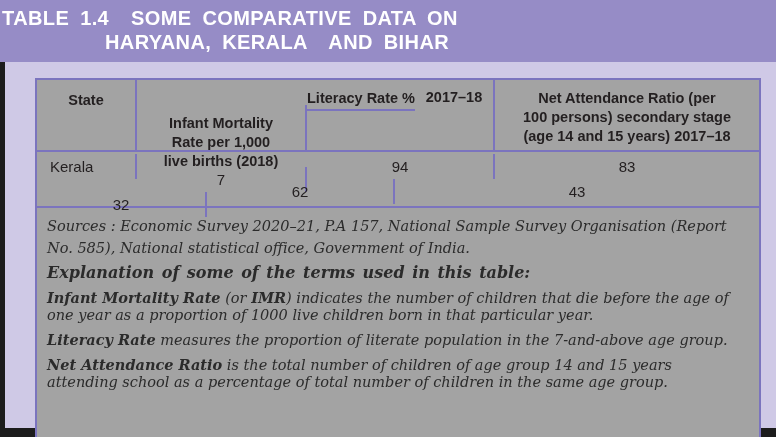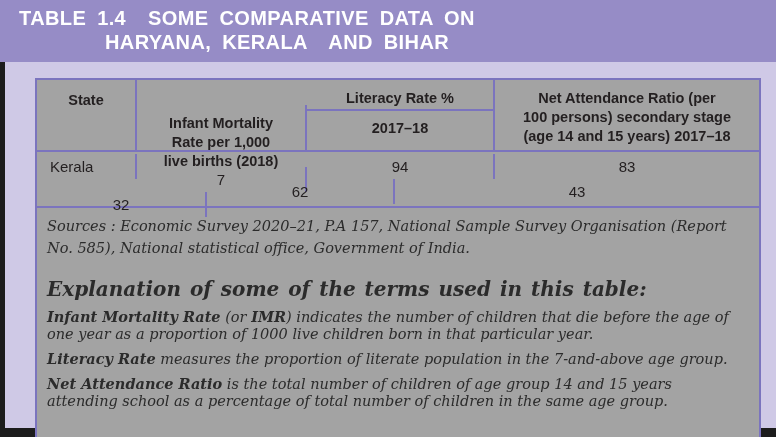--- a/index.html
+++ b/index.html
@@ -14,21 +14,21 @@
   .banner {
     position:absolute; left:0; top:0; width:776px; height:62px;
     background:var(--banner_bg,#968cc6);
   }
   .banner-line {
     position:absolute; white-space:pre;
     color:var(--banner_text,#ffffff);
     font-weight:bold; font-size:20px;
     letter-spacing:0.4px; word-spacing:5px;
   }
-  .banner-line.l1 { left:19px;  top:7px;  }
+  .banner-line.l1 { left:2px;  top:7px;  }
   .banner-line.l2 { left:105px; top:31px; }
 
   
   .page-body {
     position:absolute; left:0; top:62px; width:776px; height:375px;
     background:var(--page_bg,#cfc9e6);
     border-left:5px solid var(--frame_black,#1c1c1c);
     border-bottom:9px solid var(--frame_black,#1c1c1c);
     box-sizing:border-box;
   }
@@ -52,39 +52,39 @@
   .c-att   { flex:1;border-radius:23px; }
   .vline   { border-right:2px solid var(--border_purple,#7b74be); box-sizing:border-box; }
 
   .hcell {
     font-weight:bold; font-size:14.5px; text-align:center;
     white-space:pre-line; line-height:1.32;
   }
   .h-state { padding-top:11px; }
   .h-imr   { padding-top:9px; }
   .h-att   { padding-top:9px; }
-  .h-lit   { display:flex; flex-direction:column; padding:0; }
+  .h-lit   { display:flex; flex-direction:row; padding:0; }
   .h-lit-top {
     height:31px; box-sizing:border-box; padding-top:9px;
     border-bottom:2px solid var(--border_purple,#7b74be);
   }
   .h-lit-bot { flex:1; padding-top:8px; }
 
   .dcell { font-size:15px; height:100%; display:flex; align-items:center; box-sizing:border-box; }
   .d-state { padding-left:13px; }
   .d-num   { justify-content:center; }
 
   
   .notes {
     padding:8px 16px 0 10px;
     font-family:"DejaVu Serif", serif; font-style:italic;
     font-size:14.5px; color:#2b2b2b;
   }
   .sources-text { line-height:1.5; }
-  .exp-heading  { margin-top:17px; font-weight:bold; font-size:20px; word-spacing:2px; }
+  .exp-heading  { margin-top:3px; font-weight:bold; font-size:16px; word-spacing:2px; }
   .term-para    { margin-top:7px; line-height:1.18; }
   .term-bold    { font-weight:bold; }
 </style>
 </head>
 <body>
 
 <div class="banner">
   <div class="banner-line l1">TABLE 1.4  SOME COMPARATIVE DATA ON</div>
   <div class="banner-line l2">HARYANA, KERALA  AND BIHAR</div>
 </div>

